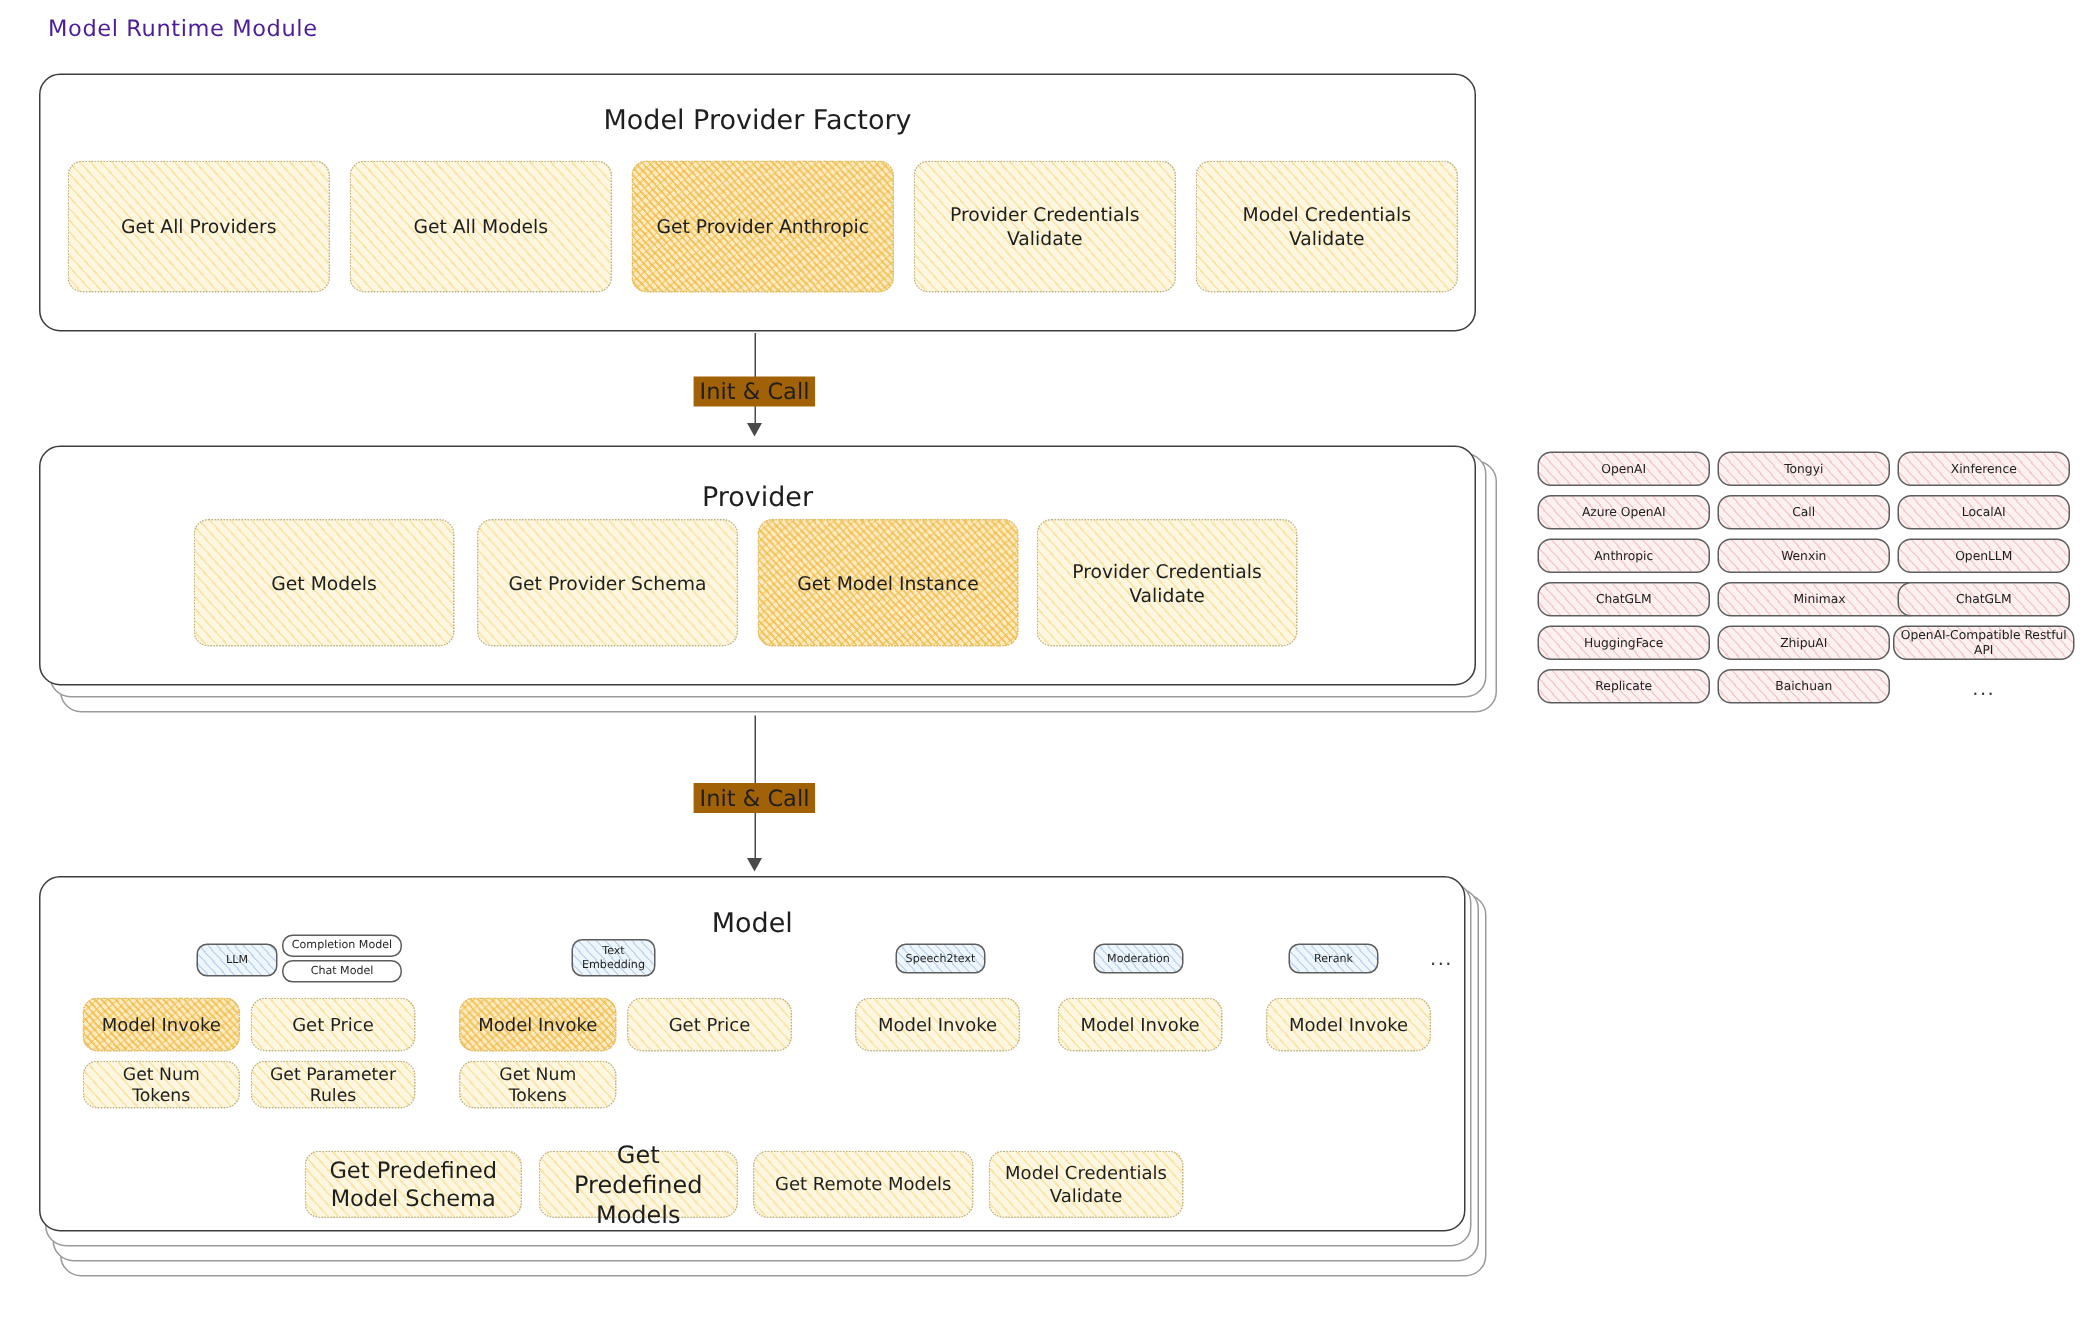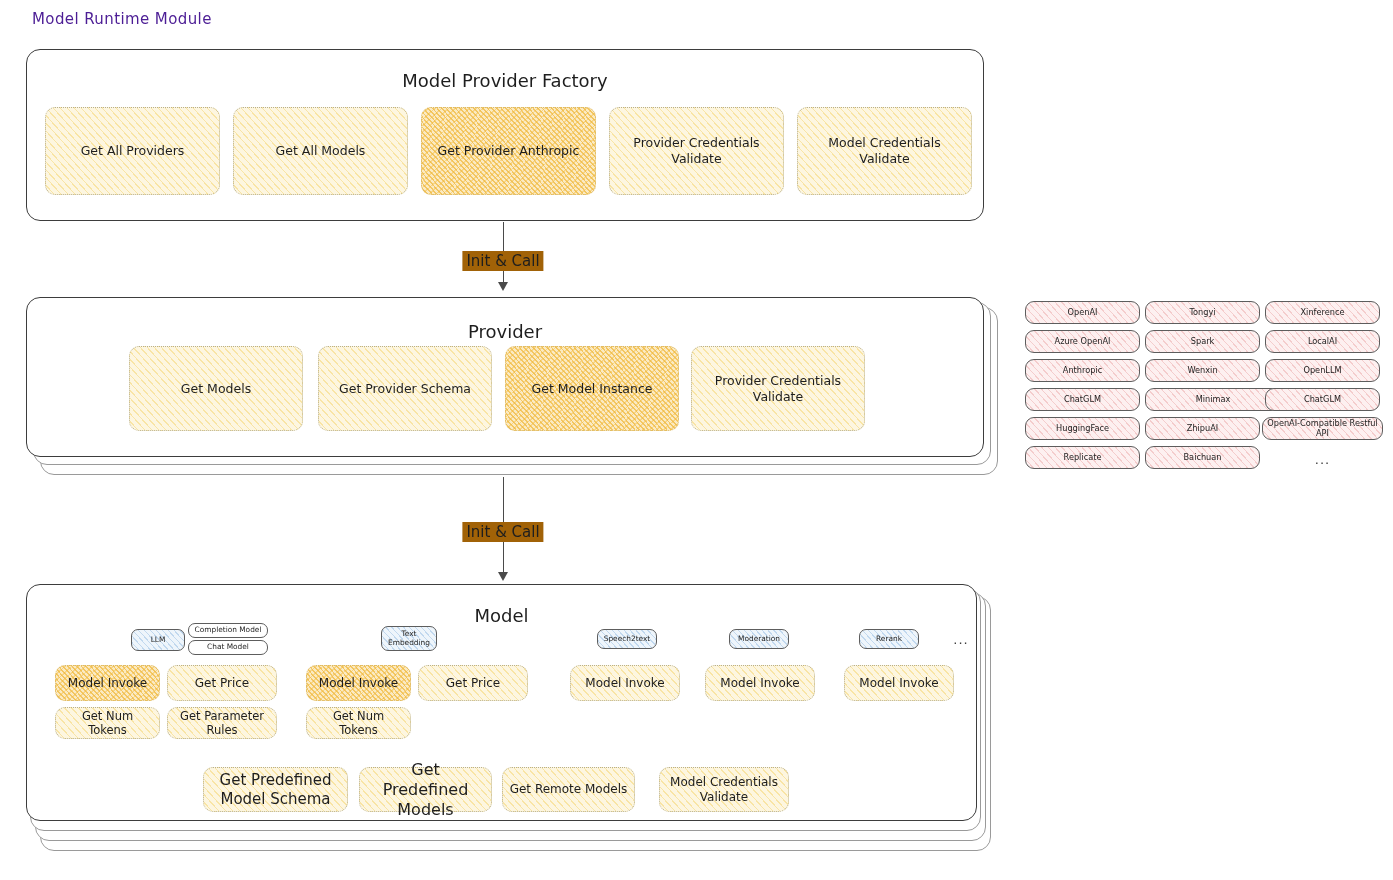--- a/index.html
+++ b/index.html
@@ -209,21 +209,21 @@
         <span>HuggingFace</span>
       </div>
     <div class="prov-chip fill-pink" style="left:1025px;top:446px;width:115px;height:23px;">
         <span>Replicate</span>
       </div>
 
     <div class="prov-chip fill-pink" style="left:1145px;top:301px;width:115px;height:23px;">
         <span>Tongyi</span>
       </div>
     <div class="prov-chip fill-pink" style="left:1145px;top:330px;width:115px;height:23px;">
-        <span>Spark</span>
+        <span>Call</span>
       </div>
     <div class="prov-chip fill-pink" style="left:1145px;top:359px;width:115px;height:23px;">
         <span>Wenxin</span>
       </div>
     <div class="prov-chip fill-pink" style="left:1145px;top:388px;width:136px;height:23px;">
         <span>Minimax</span>
       </div>
     <div class="prov-chip fill-pink" style="left:1145px;top:417px;width:115px;height:23px;">
         <span>ZhipuAI</span>
       </div>
@@ -327,21 +327,21 @@
     <div class="ellipsis" style="left:924px;top:44px;width:20px;height:20px;">
         <span>...</span>
       </div>
 
     <div class="card fill-yellow" style="left:176px;top:182px;width:145px;height:45px;font-size:15px;">
         <span>Get Predefined Model Schema</span>
       </div>
     <div class="card fill-yellow" style="left:332px;top:182px;width:133px;height:45px;font-size:16px;">
         <span>Get Predefined Models</span>
       </div>
-    <div class="card fill-yellow" style="left:475px;top:182px;width:133px;height:45px;font-size:12px;">
+    <div class="card fill-yellow" style="left:475px;top:182px;width:147px;height:45px;font-size:12px;">
         <span>Get Remote Models</span>
       </div>
     <div class="card fill-yellow" style="left:632px;top:182px;width:130px;height:45px;font-size:12px;">
         <span>Model Credentials Validate</span>
       </div>
 
   </div>
 
 </div>
 

